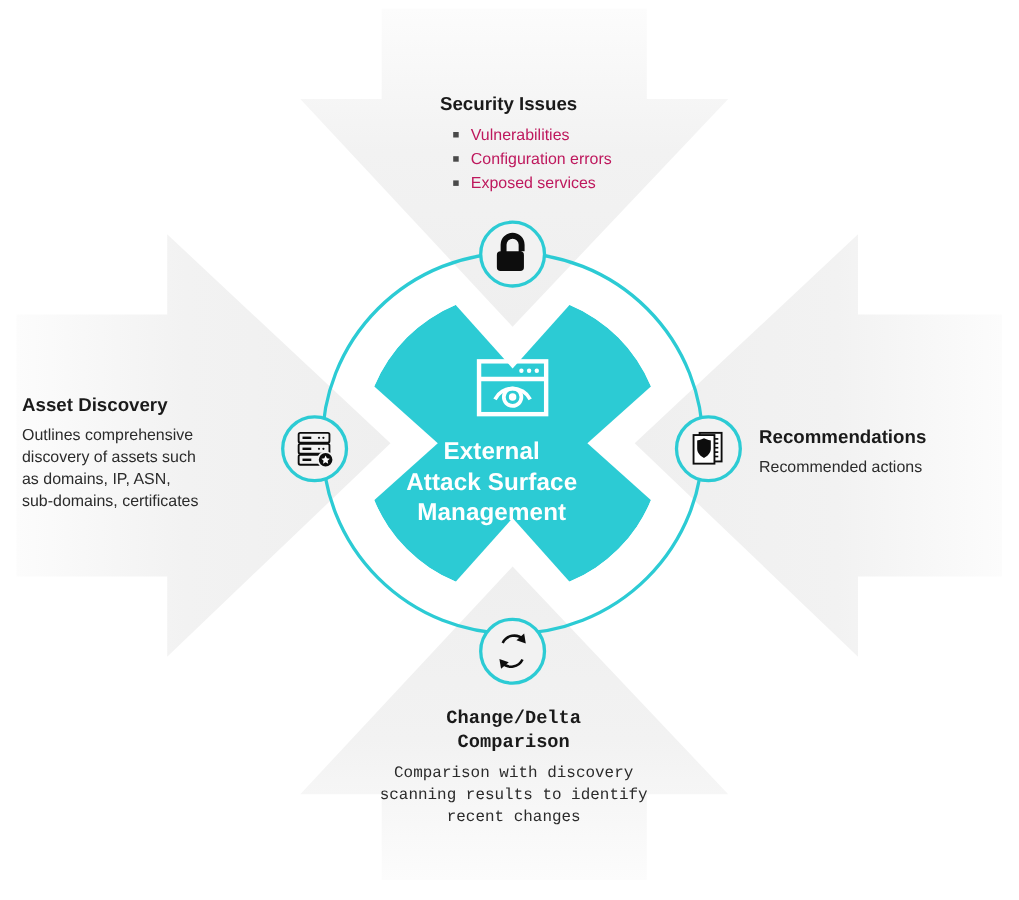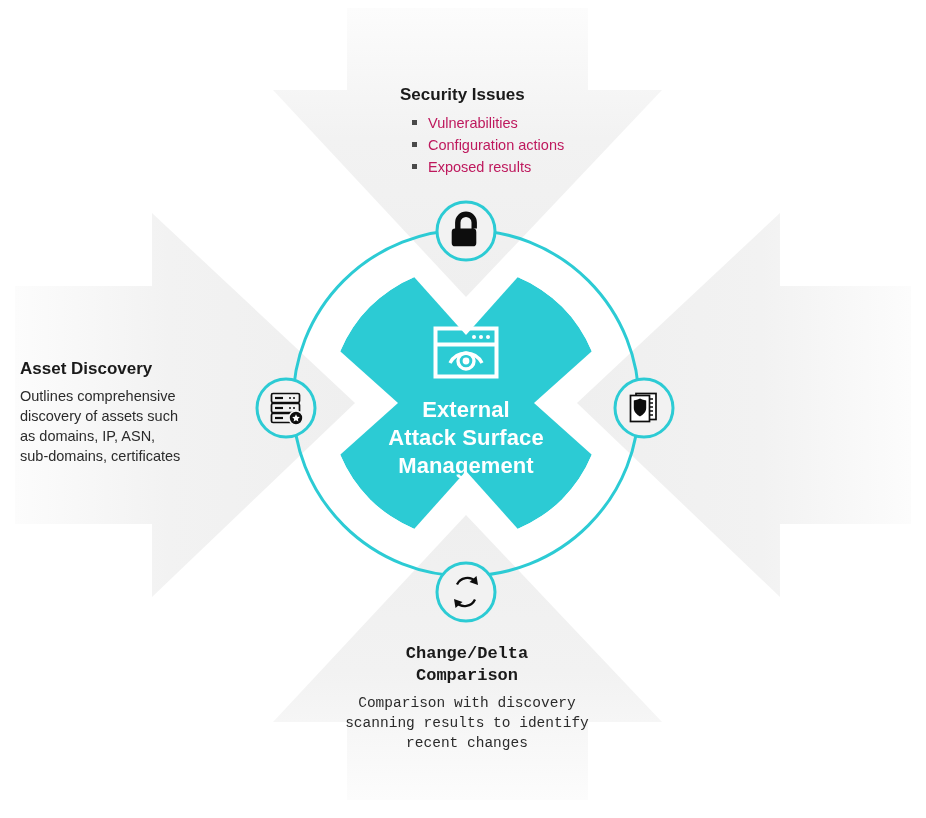--- a/index.html
+++ b/index.html
@@ -99,21 +99,21 @@
     left: 345px;
     top: 643px;
     width: 244px;
     text-align: center;
     font-family: Liberation Mono, monospace;
   }
 
   
   #center-label {
     position: absolute;
-    left: 336px;
+    left: 317px;
     top: 396px;
     width: 260px;
     text-align: center;
     color: #ffffff;
     font-weight: bold;
     font-size: 22px;
     line-height: 28px;
     white-space: pre-line;
     letter-spacing: 0.1px;
   }
@@ -238,33 +238,37 @@
   </svg>
 
   <div id="center-label">External
 Attack Surface
 Management</div>
 
   <div class="txt" id="block-top">
     <div class="blk-title">Security Issues</div>
     <ul class="bullets">
       <li>Vulnerabilities</li>
-      <li>Configuration actions</li>
-      <li>Exposed results</li>
+      <li>Configuration errors</li>
+      <li>Exposed services</li>
     </ul>
   </div>
 
   <div class="txt" id="block-left">
     <div class="blk-title">Asset Discovery</div>
     <div class="blk-desc">Outlines comprehensive
 discovery of assets such
 as domains, IP, ASN,
 sub-domains, certificates</div>
   </div>
 
+  <div class="txt" id="block-right">
+    <div class="blk-title">Recommendations</div>
+    <div class="blk-desc">Recommended actions</div>
+  </div>
 
   <div class="txt" id="block-bottom">
     <div class="blk-title">Change/Delta
 Comparison</div>
     <div class="blk-desc">Comparison with discovery
 scanning results to identify
 recent changes</div>
   </div>
 
 </div>

